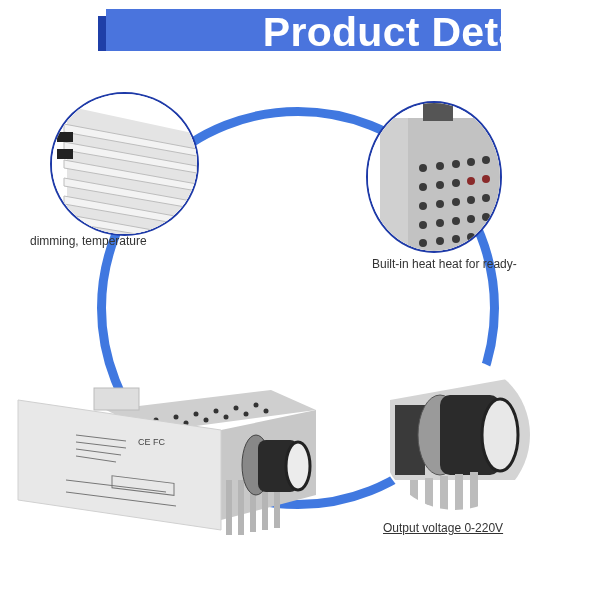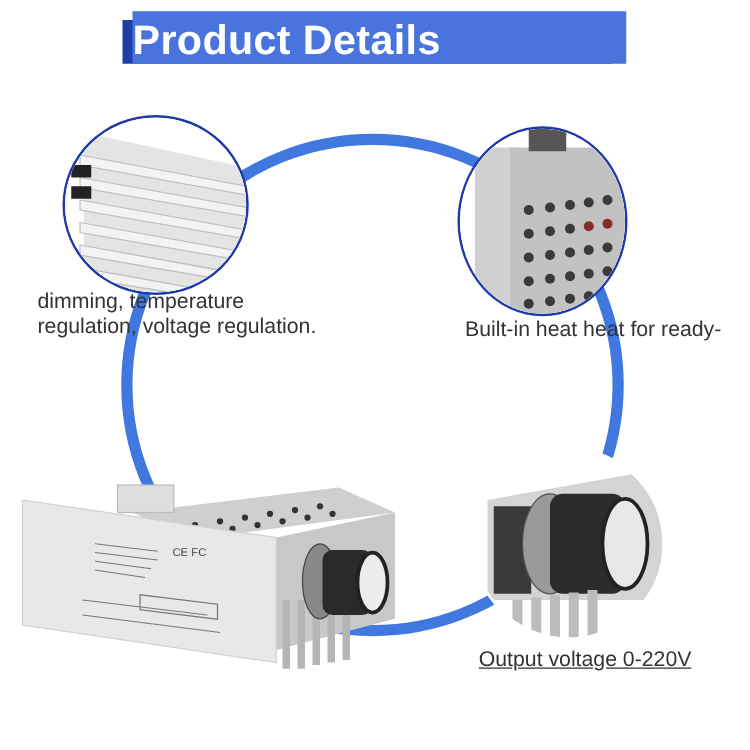--- a/index.html
+++ b/index.html
@@ -1,21 +1,21 @@
 <!DOCTYPE html>
 <html><head>
 <meta charset="utf-8">
 <style>
   html, body { margin:0; padding:0; }
   body { width:600px; height:600px; background:#ffffff; position:relative; overflow:hidden; font-family:"Liberation Sans", sans-serif; }
   .banner-shadow { position:absolute; left:98px; top:16px; width:392px; height:35px; background:#1f3fa8; }
   .banner { position:absolute; left:106px; top:9px; width:395px; height:42px; background:#4a74dd; }
-  .banner-title { position:absolute; left:106px; top:9px; width:462px; height:44px; color:#fff; font-size:33px; font-weight:bold; text-align:left; line-height:46px; letter-spacing:0.3px; }
+  .banner-title { position:absolute; left:106px; top:9px; width:462px; height:44px; color:#fff; font-size:41px; font-weight:bold; text-align:right; line-height:46px; letter-spacing:0.3px; }
   .big-ring { position:absolute; left:97px; top:107px; width:384px; height:384px; border:9px solid #4078e0; border-radius:50%; }
-  .caption { position:absolute; color:#333; font-size:17px; line-height:20px; background:transparent; }
+  .caption { position:absolute; color:#333; font-size:12px; line-height:20px; background:transparent;text-align:center; }
   .inset { position:absolute; border:2px solid #1e3aa8; border-radius:50%; overflow:hidden; background:#fff; }
 </style>
 </head>
 <body>
 
 <div>
   <div class="banner-shadow"></div>
   <div class="banner"></div>
   <div class="banner-title">Product Details</div>
 </div>
@@ -138,21 +138,20 @@
 
     <ellipse cx="240" cy="85" rx="14" ry="30" fill="#888" stroke="#444"></ellipse>
     <rect x="242" y="60" width="40" height="52" rx="8" fill="#2a2a2a"></rect>
     <ellipse cx="282" cy="86" rx="12" ry="24" fill="#ececec" stroke="#222" stroke-width="3"></ellipse>
 
   </svg>
 </div>
 
 <div class="caption" style="left:30px;top:231px;">
   <div>dimming, temperature</div>
-  <div>regulation, voltage regulation.</div>
 </div>
 
 <div class="caption" style="left:372px;top:254px;">
   <div>Built-in heat heat for ready-</div>
 </div>
 
 <div class="caption" style="left:383px;top:518px;text-decoration:underline;">
   <div>Output voltage 0-220V</div>
 </div>
 

